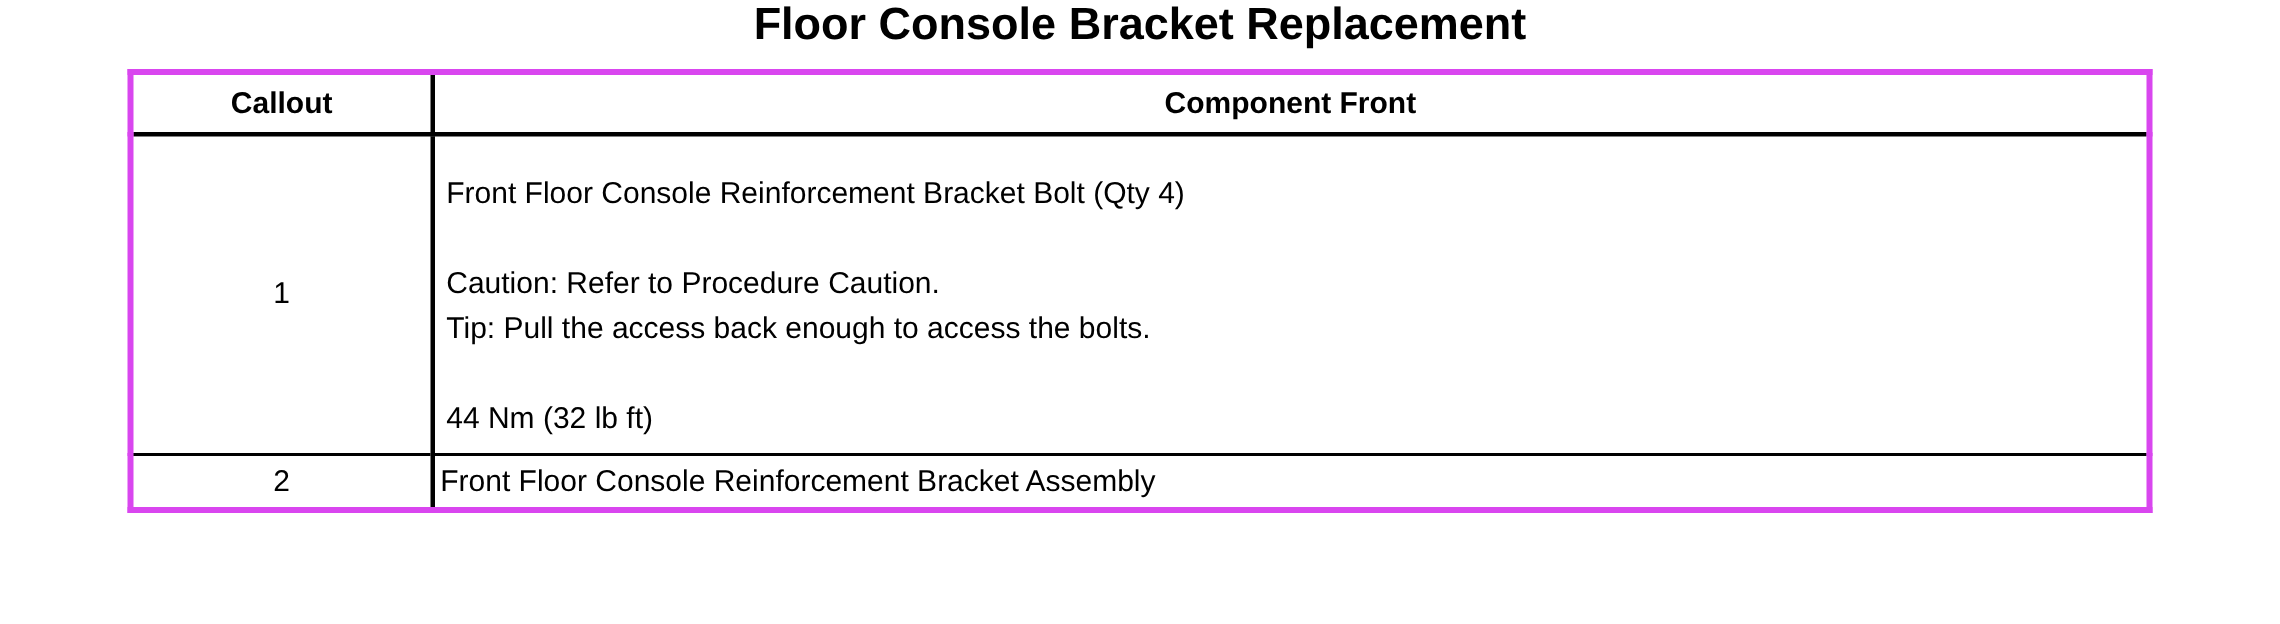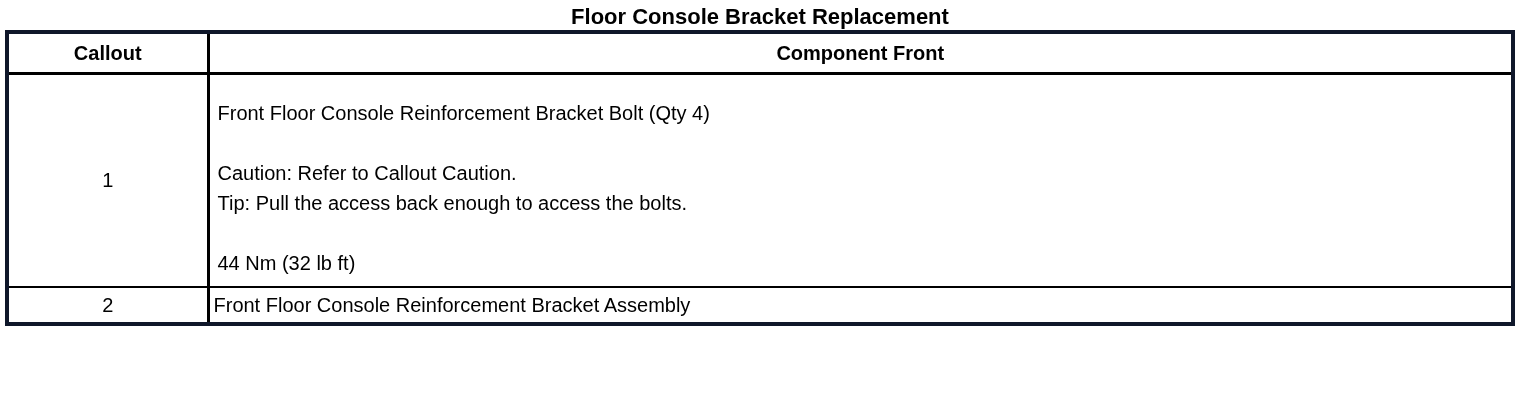--- a/index.html
+++ b/index.html
@@ -7,32 +7,32 @@
     margin: 0;
     padding: 0;
     width: 1520px;
     height: 416px;
     background: #ffffff;
     color: #000000;
     font-family: "Liberation Sans", sans-serif;
     overflow: hidden;
   }
   h1.page-title {
-    font-size: 22px;
+    font-size: 30px;
     line-height: 26px;
     font-weight: bold;
     text-align: center;
     margin: 4px 0 0 0;
   }
   table.component-table {
     border-collapse: collapse;
     table-layout: fixed;
-    width: 1510px;
-    margin: 0 auto 0 auto;
-    border: 4px solid #0f172a;
+    width: 1350px;
+    margin: 16px auto 0 auto;
+    border: 4px solid #d946ef;
     font-size: 20px;
   }
   col.callout-col-def { width: 201px; }
   th {
     border: 2px solid #000000;
     border-bottom: 3px solid #000000;
     font-weight: bold;
     text-align: center;
     vertical-align: middle;
     padding: 6px 4px;
@@ -83,21 +83,21 @@
       <th class="callout-th">Callout</th>
       <th>Component Front</th>
     </tr>
   </thead>
   <tbody>
     <tr>
       <td class="callout-cell">1</td>
       <td class="component-cell">
         <div class="line">Front Floor Console Reinforcement Bracket Bolt (Qty 4)</div>
         <div class="line gap-above">
-          <span class="bold">Caution:</span><span> Refer to Callout Caution.</span>
+          <span class="bold">Caution:</span><span> Refer to Procedure Caution.</span>
         </div>
         <div class="line">
           <span class="bold">Tip:</span><span> Pull the access back enough to access the bolts.</span>
         </div>
         <div class="line gap-above bold">44 Nm (32 lb ft)</div>
       </td>
     </tr>
     <tr>
       <td class="callout-cell">2</td>
       <td class="component-cell-simple">Front Floor Console Reinforcement Bracket Assembly</td>

